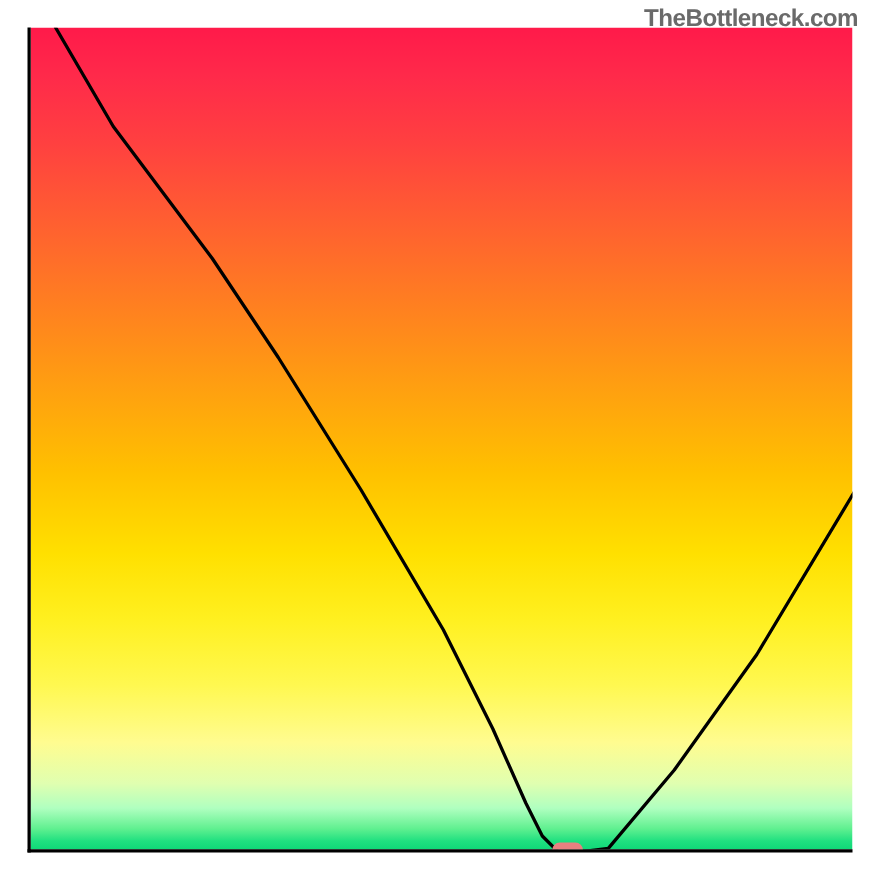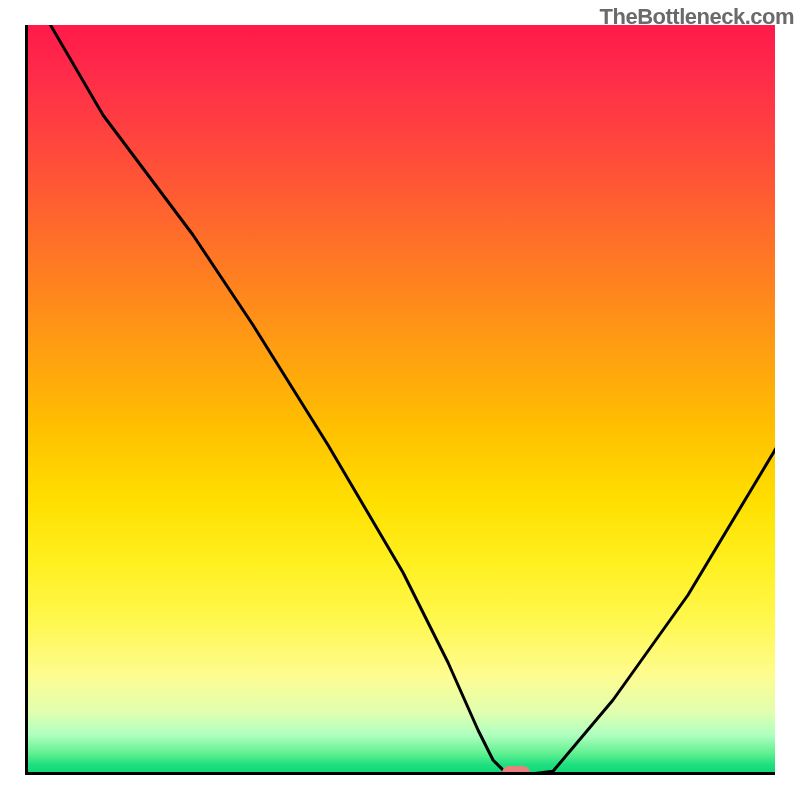--- a/index.html
+++ b/index.html
@@ -6,21 +6,21 @@
   body {
     width: 800px;
     height: 800px;
     background: #ffffff;
     position: relative;
     font-family: Arial, sans-serif;
   }
   .watermark {
     position: absolute;
     top: 4px;
-    right: 6px;
+    right: 20px;
     font-size: 22px;
     font-weight: bold;
     color: #6a6a6a;
     letter-spacing: -0.5px;
   }
   .plot-area {
     position: absolute;
     left: 25px;
     top: 25px;
     width: 750px;

